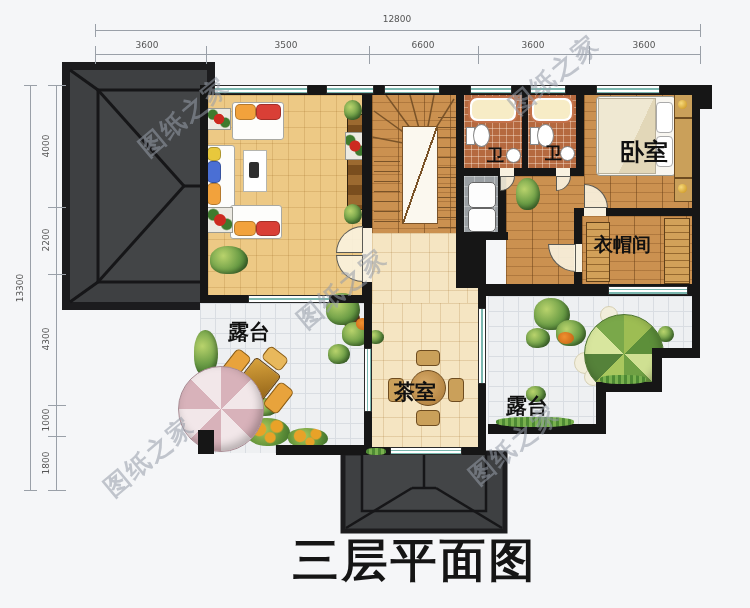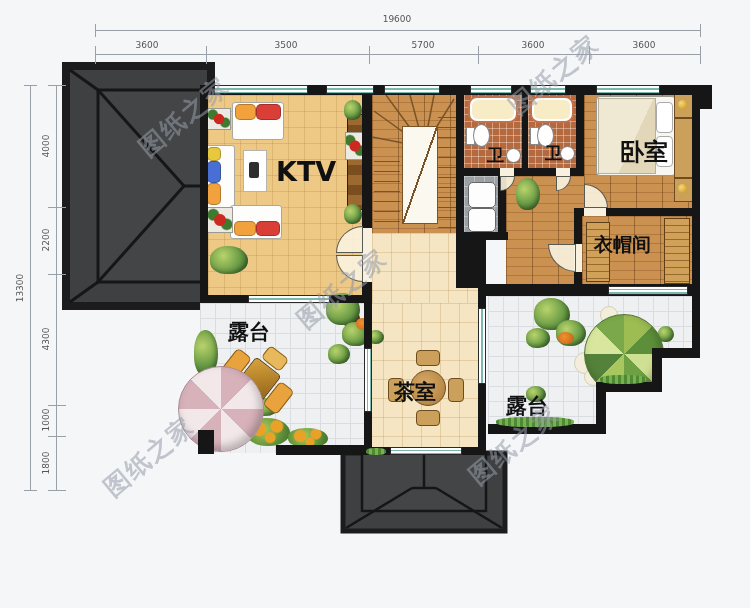--- a/index.html
+++ b/index.html
@@ -85,32 +85,32 @@
   .critter{position:absolute;background:radial-gradient(circle at 40% 40%,#f09030,#c05f10);border-radius:45% 55% 50% 50%;z-index:13;}
 </style>
 </head>
 <body>
 
 <div class="canvas">
 
   <div class="dimline" style="left:95px;top:30px;width:605px;height:1px;"></div>
   <div class="dimline" style="left:95px;top:24px;width:1px;height:13px;"></div>
   <div class="dimline" style="left:700px;top:24px;width:1px;height:13px;"></div>
-  <div class="dimlabel" style="left:377px;top:14px;width:40px;">19600</div>
+  <div class="dimlabel" style="left:377px;top:14px;width:40px;">12800</div>
 
   <div class="dimline" style="left:95px;top:54px;width:605px;height:1px;"></div>
   <div class="dimline" style="left:95px;top:46px;width:1px;height:18px;"></div>
   <div class="dimline" style="left:206px;top:46px;width:1px;height:18px;"></div>
   <div class="dimline" style="left:369px;top:46px;width:1px;height:18px;"></div>
   <div class="dimline" style="left:478px;top:46px;width:1px;height:18px;"></div>
   <div class="dimline" style="left:589px;top:46px;width:1px;height:18px;"></div>
   <div class="dimline" style="left:700px;top:46px;width:1px;height:18px;"></div>
   <div class="dimlabel" style="left:127px;top:40px;width:40px;">3600</div>
   <div class="dimlabel" style="left:266px;top:40px;width:40px;">3500</div>
-  <div class="dimlabel" style="left:403px;top:40px;width:40px;">5700</div>
+  <div class="dimlabel" style="left:403px;top:40px;width:40px;">6600</div>
   <div class="dimlabel" style="left:513px;top:40px;width:40px;">3600</div>
   <div class="dimlabel" style="left:624px;top:40px;width:40px;">3600</div>
 
   <div class="dimline" style="left:30px;top:85px;width:1px;height:405px;"></div>
   <div class="dimline" style="left:24px;top:85px;width:13px;height:1px;"></div>
   <div class="dimline" style="left:24px;top:490px;width:13px;height:1px;"></div>
   <div class="dimlabel vert" style="left:0px;top:283px;width:40px;">13300</div>
 
   <div class="dimline" style="left:56px;top:85px;width:1px;height:405px;"></div>
   <div class="dimline" style="left:48px;top:85px;width:18px;height:1px;"></div>
@@ -310,28 +310,28 @@
   <div class="stone" style="left:574px;top:352px;width:20px;height:20px;"></div>
   <div class="stone" style="left:584px;top:368px;width:16px;height:16px;"></div>
   <div class="stone" style="left:600px;top:306px;width:16px;height:16px;"></div>
   <div class="umb umb-green" style="left:584px;top:314px;width:78px;height:78px;"></div>
   <div class="plant" style="left:658px;top:326px;width:16px;height:16px;"></div>
   <div class="plant" style="left:526px;top:386px;width:20px;height:16px;"></div>
   <div class="grass" style="left:496px;top:417px;width:78px;height:10px;"></div>
   <div class="grass" style="left:600px;top:375px;width:46px;height:9px;"></div>
   <div class="grass" style="left:366px;top:448px;width:20px;height:7px;"></div>
 
-  <div class="roomlabel" style="left:276px;top:156px;font-size:27px;">KTV</div>
   <div class="roomlabel" style="left:487px;top:144px;font-size:17px;">卫</div>
   <div class="roomlabel" style="left:545px;top:142px;font-size:17px;">卫</div>
   <div class="roomlabel" style="left:620px;top:136px;font-size:24px;">卧室</div>
   <div class="roomlabel" style="left:594px;top:232px;font-size:19px;">衣帽间</div>
   <div class="roomlabel" style="left:394px;top:378px;font-size:21px;">茶室</div>
   <div class="roomlabel" style="left:228px;top:318px;font-size:21px;">露台</div>
   <div class="roomlabel" style="left:506px;top:392px;font-size:21px;">露台</div>
 
   <div class="wm" style="left:130px;top:100px;">图纸之家</div>
   <div class="wm" style="left:500px;top:58px;">图纸之家</div>
   <div class="wm" style="left:288px;top:272px;">图纸之家</div>
   <div class="wm" style="left:95px;top:440px;">图纸之家</div>
   <div class="wm" style="left:460px;top:428px;">图纸之家</div>
 
+  <div class="title">三层平面图</div>
 </div>
 
 </body></html>

